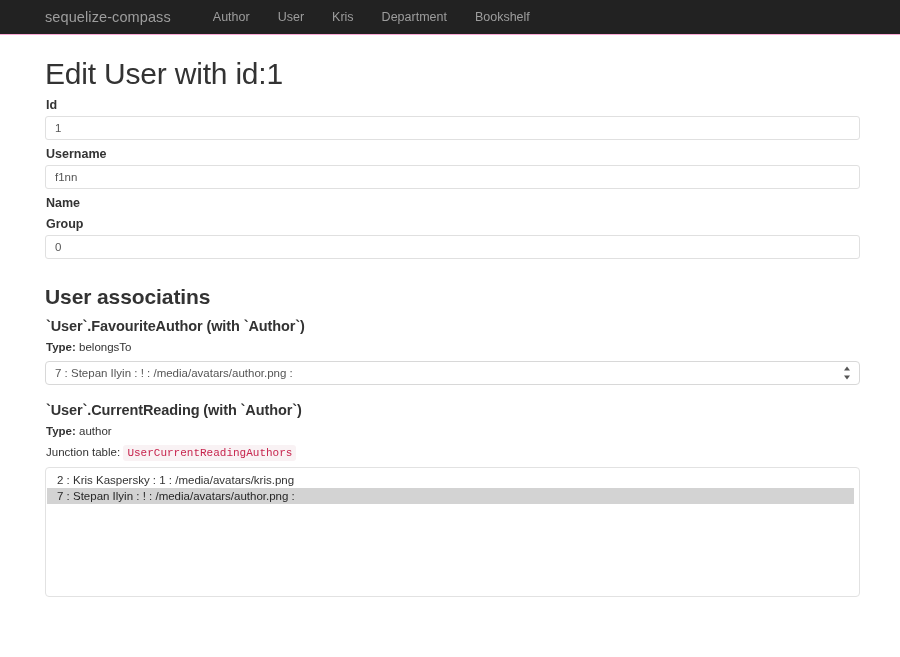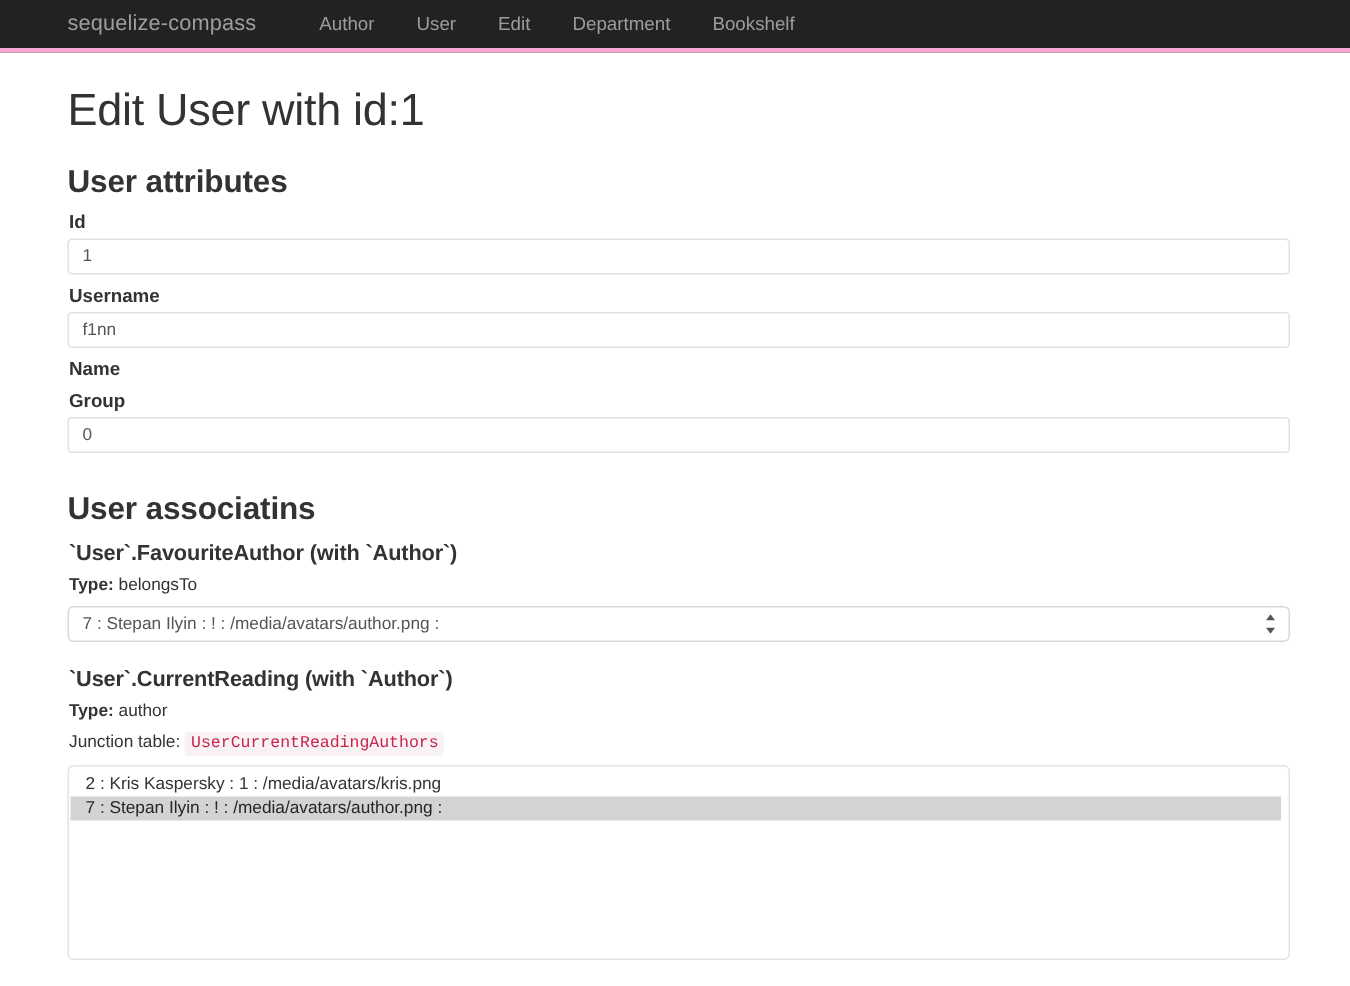--- a/index.html
+++ b/index.html
@@ -12,21 +12,21 @@
     background: #ffffff;
     font-family: "Liberation Sans", sans-serif;
     color: #333333;
     overflow: hidden;
   }
 
   
   .navbar {
     height: 35px;
     background: #222222;
-    border-bottom: 3px solid #f9a8d4;
+    border-bottom: 1px solid #f9a8d4;
     display: flex;
     align-items: center;
     padding-left: 45px;
   }
   .navbar-brand {
     color: #9d9d9d;
     font-size: 14.5px;
     letter-spacing: .1px;
     margin-right: 28px;
     text-decoration: none;
@@ -182,31 +182,30 @@
   }
 </style>
 </head>
 <body>
 
 <div class="navbar">
   <a class="navbar-brand" href="#">sequelize-compass</a>
   <div class="nav-links">
     <a class="nav-link" href="#">Author</a>
     <a class="nav-link" href="#">User</a>
-    <a class="nav-link" href="#">Edit</a>
+    <a class="nav-link" href="#">Kris</a>
     <a class="nav-link" href="#">Department</a>
     <a class="nav-link" href="#">Bookshelf</a>
   </div>
 </div>
 
 <div class="container">
 
   <h1 class="page-title">Edit User with id:1</h1>
 
-  <h2 class="section-title">User attributes</h2>
 
   <div class="form-group">
     <label class="control-label">Id</label>
     <input class="form-control" type="text" value="1" style="">
   </div>
 
   <div class="form-group">
     <label class="control-label">Username</label>
     <input class="form-control" type="text" value="f1nn" style="">
   </div>

